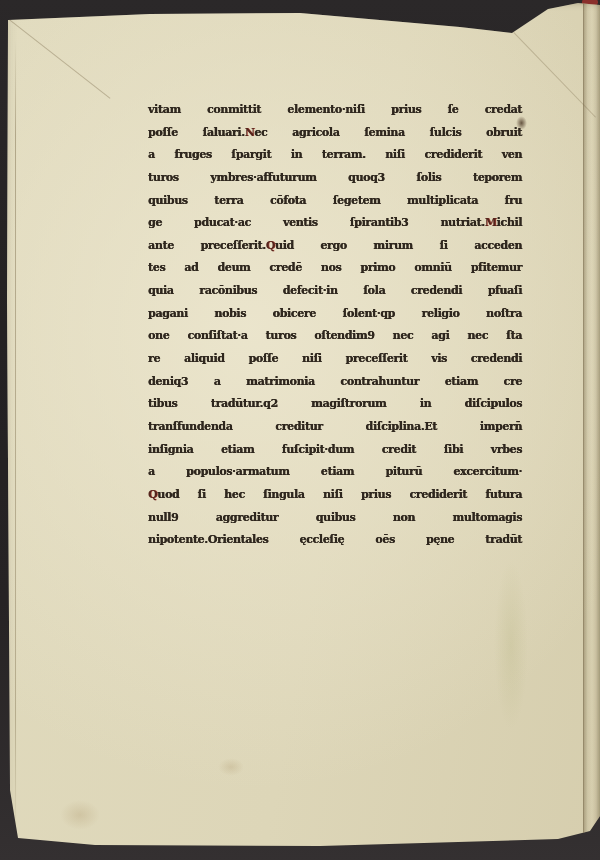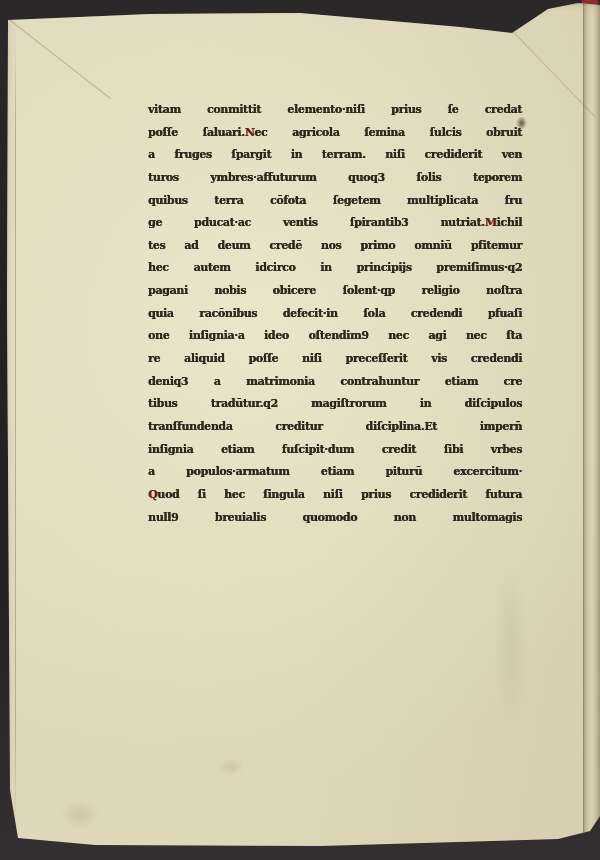--- a/index.html
+++ b/index.html
@@ -105,28 +105,29 @@
   <div class="stain-mid-right"></div>
   <div class="stain-bottom-left"></div>
   <div class="stain-bottom-mid"></div>
   <div class="text-block">
       <div class="line">vitam conmittit elemento·niſi prius ſe credat</div>
       <div class="line">poſſe ſaluari.<span class="rubric">N</span>ec agricola ſemina ſulcis obruit</div>
       <div class="line">a fruges ſpargit in terram. niſi crediderit ven</div>
       <div class="line">turos ymbres·affuturum quoq3 ſolis teporem</div>
       <div class="line">quibus terra cōfota ſegetem multiplicata fru</div>
       <div class="line">ge pducat·ac ventis ſpirantib3 nutriat.<span class="rubric">M</span>ichil</div>
+      <div class="line">ante preceſſerit.<span class="rubric">Q</span>uid ergo mirum ſi acceden</div>
       <div class="line">tes ad deum credē nos primo omniū pfitemur</div>
-      <div class="line">hec autem idcirco in principijs premiſimus·q2</div>
+      <div class="line">quia racōnibus defecit·in ſola credendi pfuaſi</div>
       <div class="line">pagani nobis obicere ſolent·qp religio noſtra</div>
-      <div class="line">quia racōnibus defecit·in ſola credendi pfuaſi</div>
-      <div class="line">one inſignia·a ideo oſtendim9 nec agi nec ſta</div>
+      <div class="line">one conſiſtat·a turos oſtendim9 nec agi nec ſta</div>
       <div class="line">re aliquid poſſe niſi preceſſerit vis credendi</div>
       <div class="line">deniq3 a matrimonia contrahuntur etiam cre</div>
       <div class="line">tibus tradūtur.q2 magiſtrorum in diſcipulos</div>
       <div class="line">tranſfundenda creditur diſciplina.Et impern̄</div>
       <div class="line">inſignia etiam fuſcipit·dum credit ſibi vrbes</div>
       <div class="line">a populos·armatum etiam piturū excercitum·</div>
       <div class="line"><span class="rubric">Q</span>uod ſi hec ſingula niſi prius crediderit futura</div>
-      <div class="line">null9 breuialis quomodo non multomagis</div>
+      <div class="line">null9 aggreditur quibus non multomagis</div>
+      <div class="line">nipotente.Orientales ęccleſię oēs pęne tradūt</div>
     </div>
   <div class="page-shading"></div>
 </div>
 
 </body></html>

